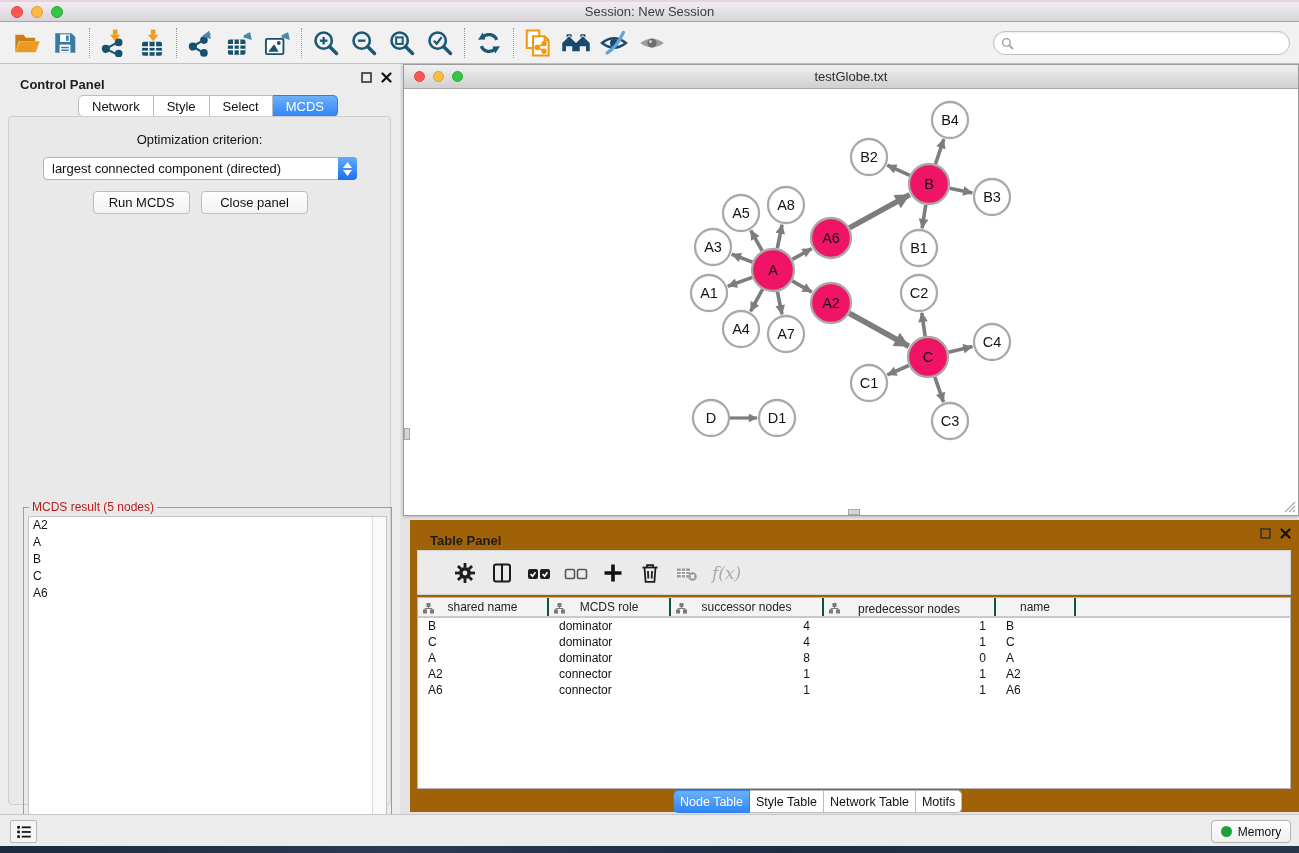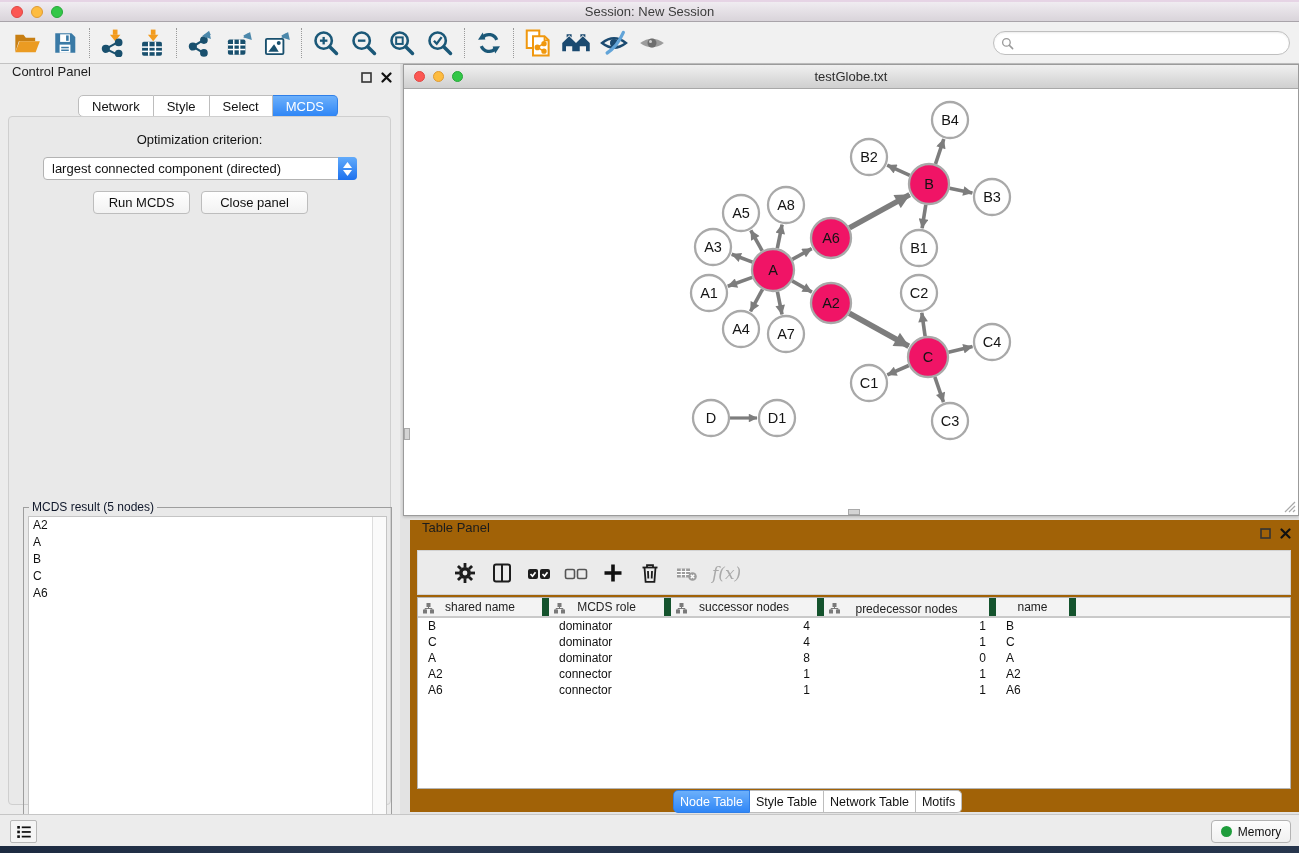--- a/index.html
+++ b/index.html
@@ -29,21 +29,21 @@
   .tbtn svg { display:block; }
   .tsep { width:0; height:30px; border-left:1px dotted #9a9a9a; margin:0 5px; }
   .search-wrap {
     position:absolute; right:9px; top:9px; width:297px; height:24px;
     background:#fff; border:1px solid #bfbfbf; border-radius:12px;
     display:flex; align-items:center; padding-left:7px;
     box-shadow:inset 0 1px 2px rgba(0,0,0,.08);
   }
   .search-wrap input { border:none; outline:none; background:transparent; flex:1; height:20px; font-size:12px; margin-left:5px; font-family:inherit;}
   
-  .panel-head { position:absolute; left:0; top:0; right:0; height:28px; display:flex; align-items:flex-start; }
+  .panel-head { position:absolute; left:8px; top:0; right:0; height:28px; display:flex; align-items:flex-end;font-weight:bold; }
   .panel-title { font-size:13px; color:#1c1c1c; margin-left:12px; }
   .ph-icons { position:absolute; right:8px; top:8px; display:flex; gap:9px; align-items:center; }
   
   .control-panel { position:absolute; left:0; top:64px; width:400px; height:750px; background:#ececec; }
   .cp-tabs { position:absolute; left:78px; top:31px; height:22px; display:flex; }
   .cp-tab, .bt-tab {
     height:22px; display:flex; align-items:center; justify-content:center;
     background:#fff; border:1px solid #bdbdbd; border-left:none;
     font-size:13px; color:#111; padding:8px 13px; cursor:pointer;
   }
@@ -72,21 +72,21 @@
     position:absolute; top:74px; height:23px; background:linear-gradient(#ffffff,#f2f2f2);
     border:1px solid #bdbdbd; border-radius:4px; font-size:13px; color:#111;
     display:flex; align-items:center; justify-content:center; cursor:pointer;
   }
   .fieldset {
     position:absolute; left:14px; top:390px; width:369px; height:338px;
     border:1px solid #9e9e9e;
   }
   .fieldset .legend {
     position:absolute; top:-8px; left:5px; background:#e9e9e9; padding:0 3px;
-    font-size:12px; color:#0f172a;
+    font-size:12px; color:#b91c1c;
   }
   .result-list {
     position:absolute; left:4px; top:8px; right:4px; bottom:4px; background:#fff;
     border:1px solid #c4c4c4; font-size:12px; color:#111; overflow:hidden;
   }
   .result-item { padding:1px 4px; line-height:15px; }
   .scroll-track {
     position:absolute; right:0; top:0; bottom:0; width:14px;
     background:#fafafa; border-left:1px solid #ddd;
   }
@@ -111,21 +111,21 @@
   }
   .tp-btn { width:37px; height:38px; display:flex; align-items:center; justify-content:center; cursor:pointer; }
   .fx-label { font-size:17px; font-family:"DejaVu Serif","Liberation Serif",serif; font-style:italic; color:#a9a9a9; margin-left:7px; }
   .tp-table {
     position:absolute; left:7px; top:77px; width:874px; height:192px;
     background:#fff; border:1px solid #b5b5b5; overflow:hidden;
   }
   .thead { display:flex; height:20px; background:#f3f3f3; border-bottom:2px solid #c9c9c9; }
   .th {
     position:relative; display:flex; align-items:center; justify-content:center;
-    font-size:12px; color:#222; border-right:7px solid #14532d; cursor:pointer;
+    font-size:12px; color:#222; border-right:2px solid #14532d; cursor:pointer;
   }
   .th .tree-ic { position:absolute; left:5px; top:5px; }
   .trow { display:flex; height:16px; align-items:center; font-size:12px; color:#111; cursor:default; }
   .cell { overflow:hidden; white-space:nowrap; }
   .c0 { width:131px; padding-left:10px; }
   .c1 { width:122px; padding-left:10px; }
   .c2 { width:153px; text-align:right; padding-right:14px; }
   .c3 { width:172px; text-align:right; padding-right:10px; }
   .c4 { width:80px; padding-left:10px; }
   .c5 { flex:1; }

